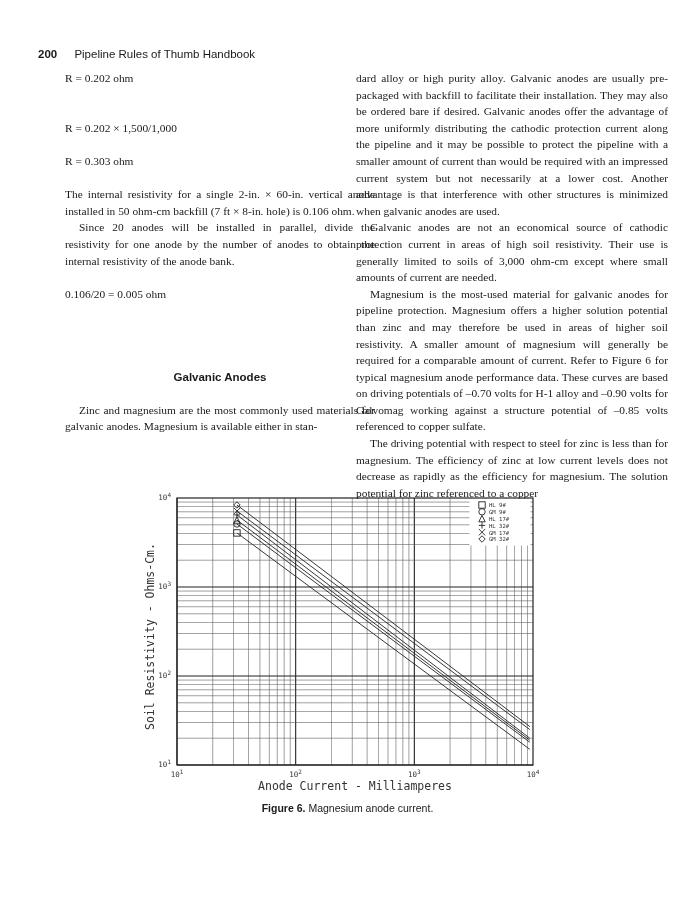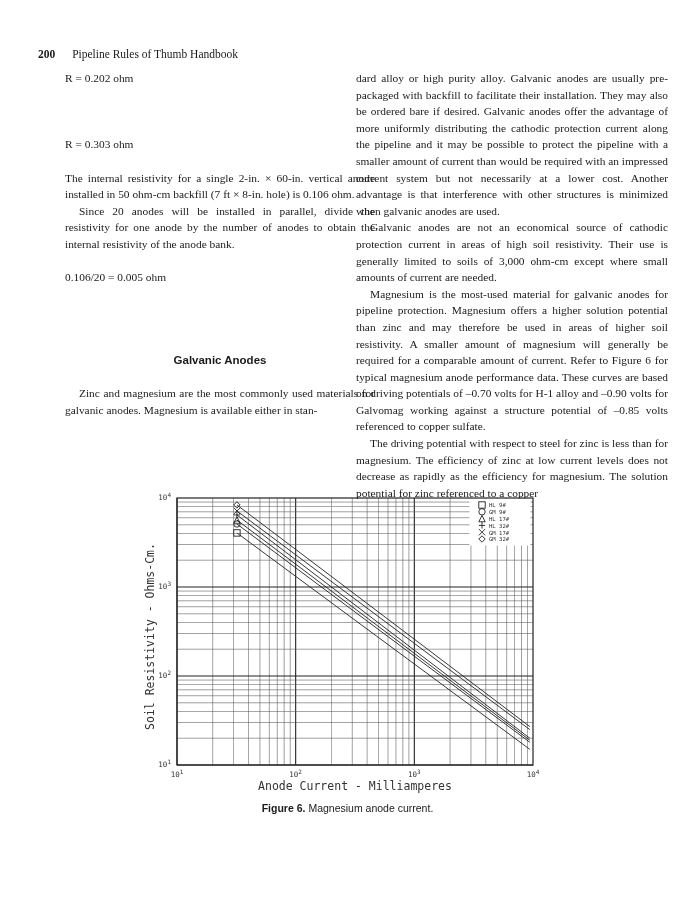--- a/index.html
+++ b/index.html
@@ -1,17 +1,17 @@
 <!DOCTYPE html>
 <html><head>
 <meta charset="utf-8">
 <style>
   html, body { margin:0; padding:0; background:#ffffff; }
   body { width:695px; height:900px; position:relative; overflow:hidden; color:#1a1a1a; }
-  .hdr { position:absolute; left:38px; top:48px; font-family:Liberation Serif, serif; font-size:11.5px; }
+  .hdr { position:absolute; left:38px; top:48px; font-family:Liberation Sans, sans-serif; font-size:11.5px; }
   .hdr .pg { font-weight:bold; margin-right:14px; }
   .col { position:absolute; top:70px; width:310px; font-family:"Liberation Serif", serif; font-size:11.4px; line-height:16.6px; text-align:justify; }
   .col.left { left:40px;margin-left:25px; }
   .col.right { left:356px; width:312px; }
   .col p { margin:0; }
   .col .ind { text-indent:14px; }
   .col .gap { height:16.6px; }
   .col .eq { text-align:left; }
   .col h3 { font-family:"Liberation Sans", sans-serif; font-size:11.5px; font-weight:bold; text-align:center; margin:0; padding:0; }
   #fig { position:absolute; left:0; top:480px; }
@@ -24,20 +24,21 @@
 
 <div class="hdr">
   <span class="pg">200</span>
   <span>Pipeline Rules of Thumb Handbook</span>
 </div>
 
 <div class="col left">
   <p class="eq">R = 0.202 ohm</p>
   <div class="gap"></div>
   <div class="gap"></div>
+  <p class="eq">R = 0.202 × 1,500/1,000</p>
   <div class="gap"></div>
   <p class="eq">R = 0.303 ohm</p>
   <div class="gap"></div>
   <p>The internal resistivity for a single 2-in. × 60-in. vertical anode installed in 50 ohm-cm backfill (7 ft × 8-in. hole) is 0.106 ohm.</p>
   <p class="ind">Since 20 anodes will be installed in parallel, divide the resistivity for one anode by the number of anodes to obtain the internal resistivity of the anode bank.</p>
   <div class="gap"></div>
   <p class="eq">0.106/20 = 0.005 ohm</p>
   <div class="gap"></div>
   <div class="gap"></div>
   <div class="gap"></div>

